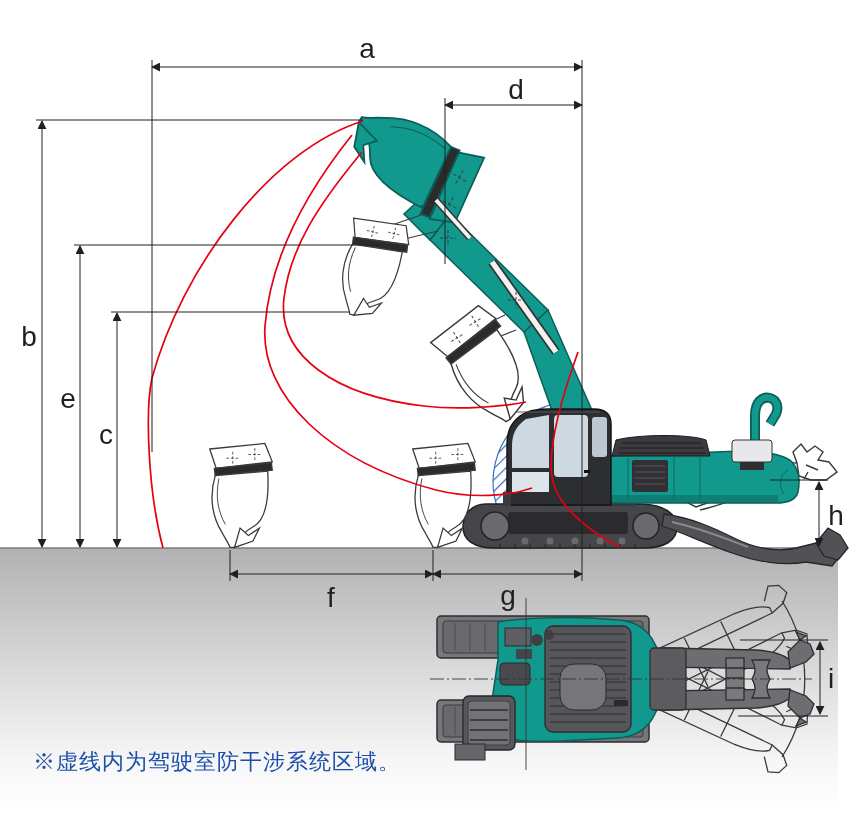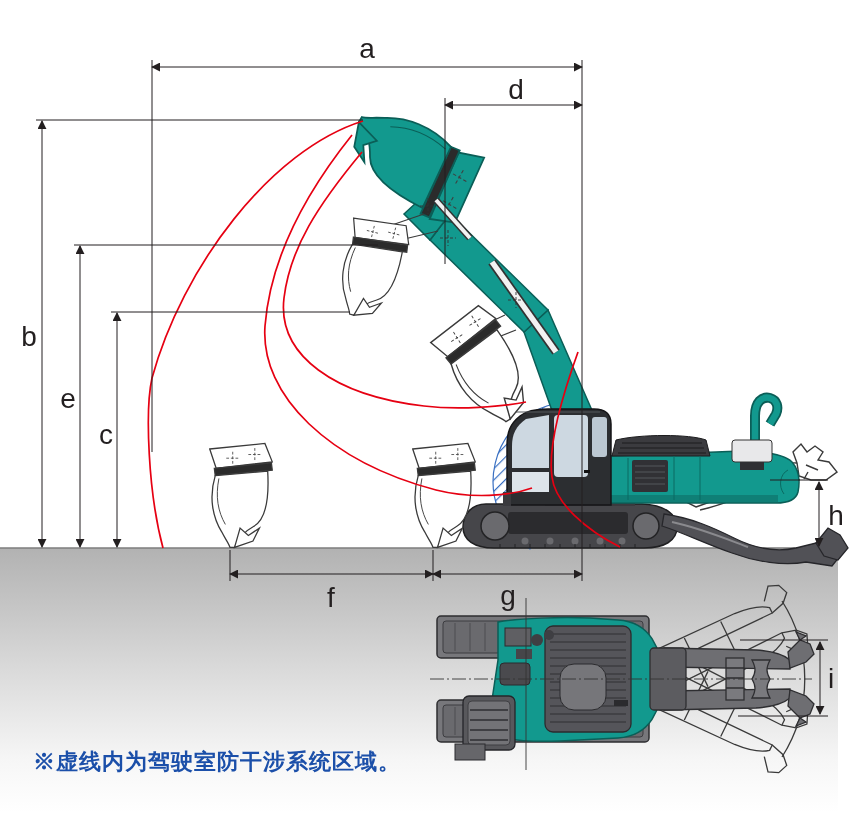--- a/index.html
+++ b/index.html
@@ -1,20 +1,20 @@
 <!DOCTYPE html>
 <html><head>
 <meta charset="utf-8">
 <style>
   html,body{margin:0;padding:0;background:#ffffff;}
   .page{position:relative;width:865px;height:822px;background:#ffffff;overflow:hidden;
         font-family:"Liberation Sans",sans-serif;}
   .page svg{position:absolute;left:0;top:0;}
   .dimlabel{font-family:"Liberation Sans",sans-serif;font-size:28px;fill:#231f20;}
-  .note{position:absolute;left:33px;top:747px;font-size:22px;font-weight:bold;
+  .note{position:absolute;left:33px;top:747px;font-size:22px;font-weight:normal;
         color:#1b4fa9;letter-spacing:1px;font-family:"Liberation Sans",sans-serif;}
 </style>
 </head>
 <body>
 
 <div class="page">
 
 <svg width="865" height="822" viewBox="0 0 865 822">
   <defs>
     <linearGradient id="groundGrad" x1="0" y1="548" x2="0" y2="812" gradientUnits="userSpaceOnUse">

